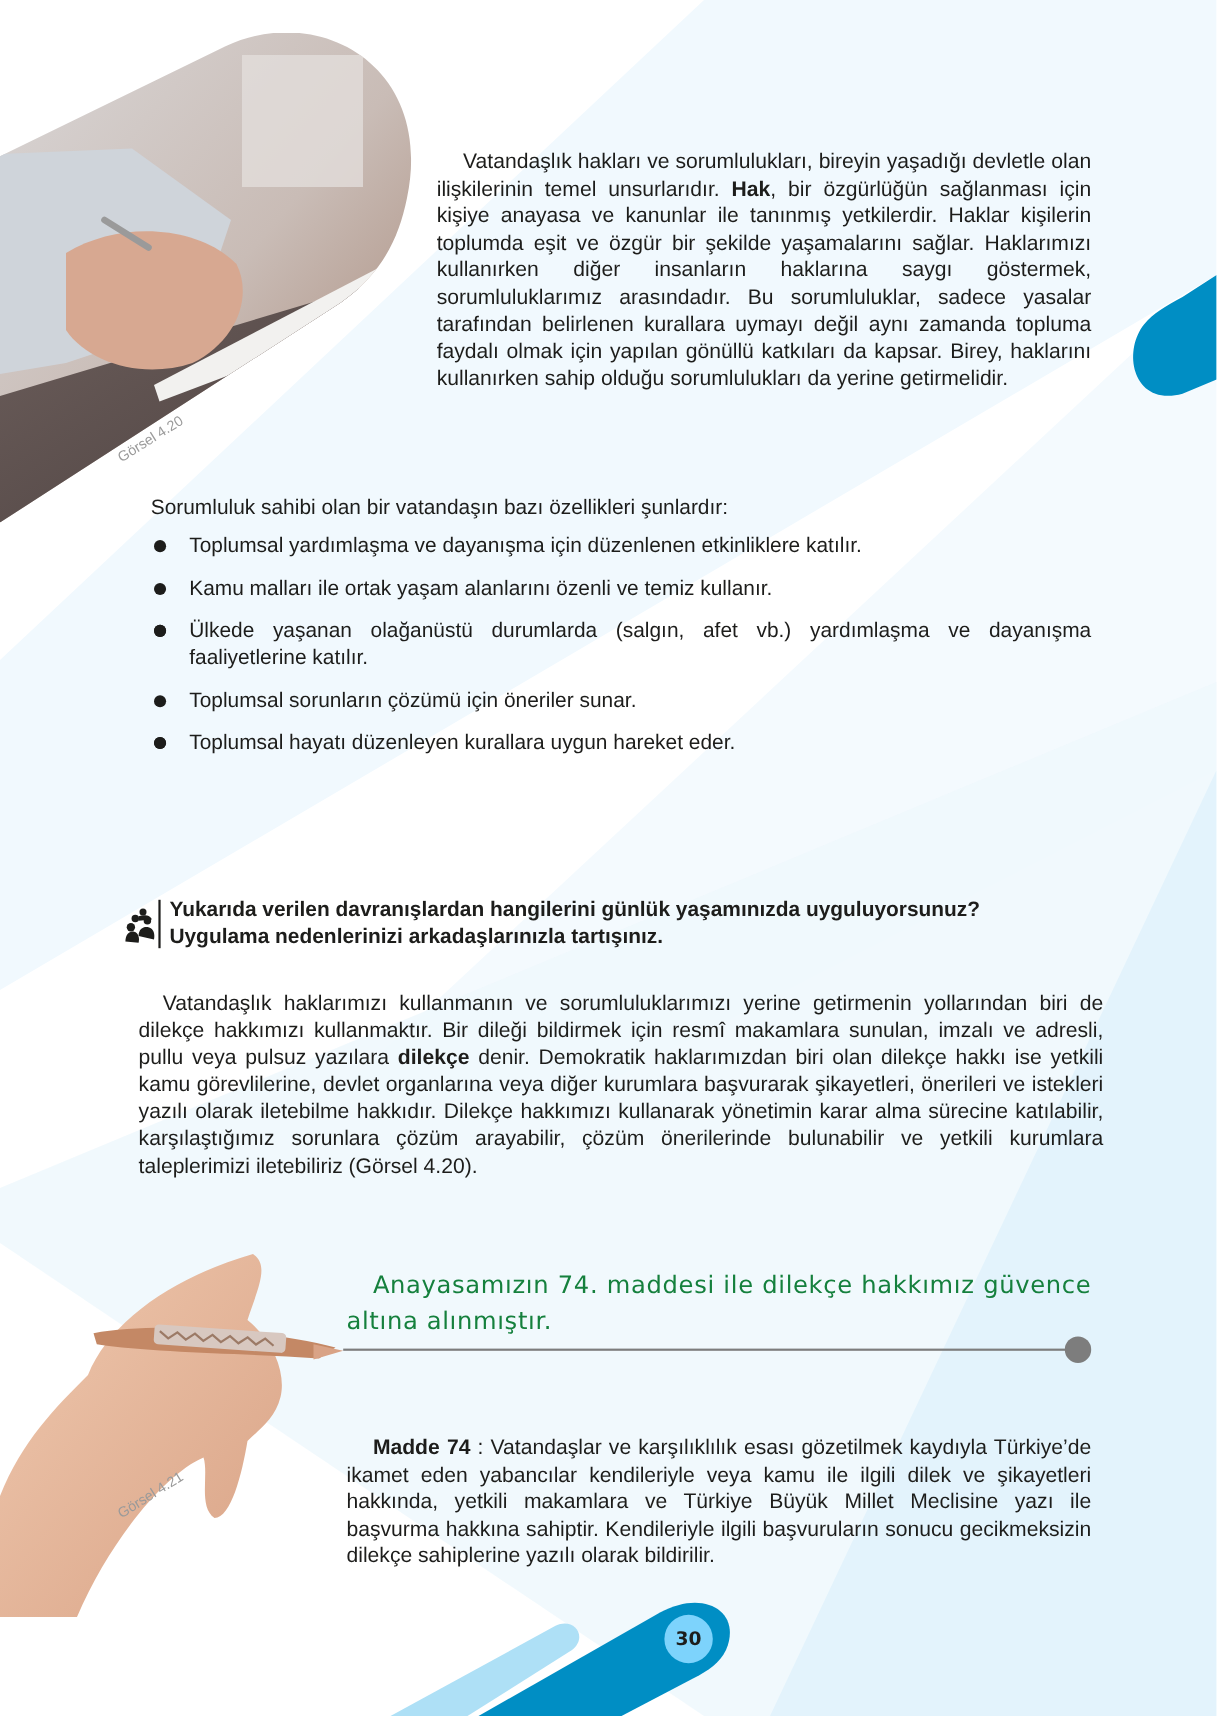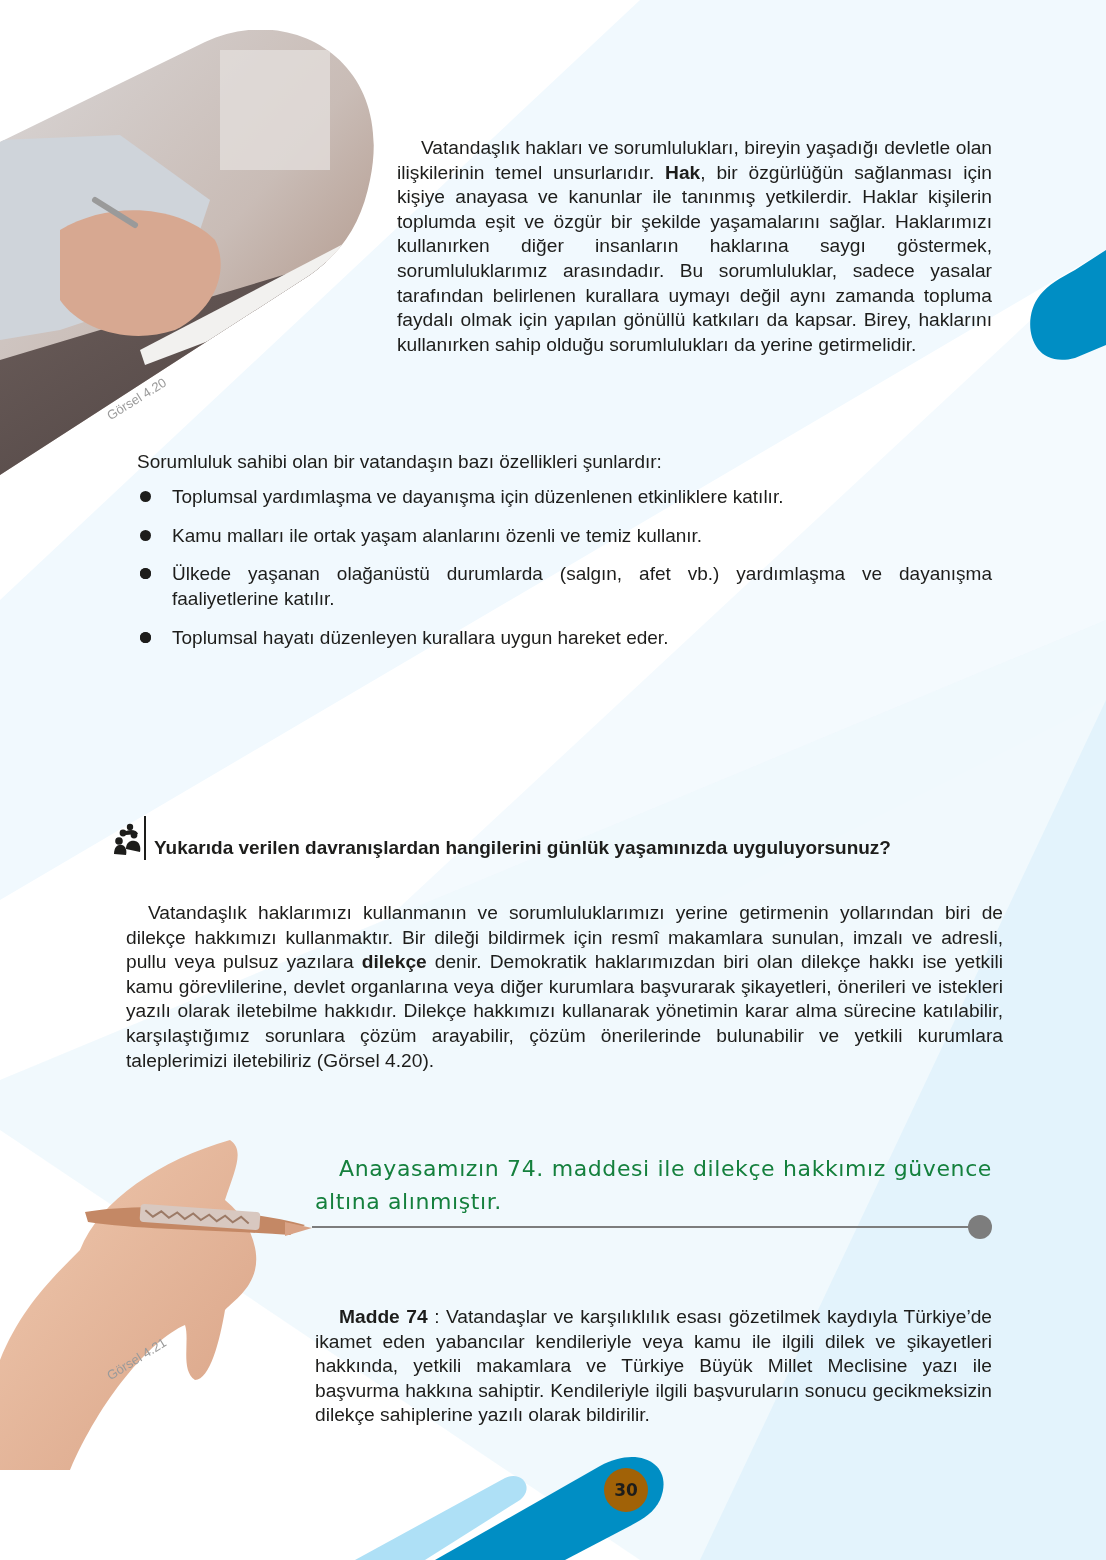--- a/index.html
+++ b/index.html
@@ -28,21 +28,21 @@
   .list-intro { left: 137px; top: 450px; font-size: 19px; line-height: 24px; }
   .bullets { left: 136px; top: 484px; width: 856px; margin: 0; padding: 0; list-style: none; }
   .bullets li {
     position: relative; padding-left: 36px; font-size: 19px; line-height: 25px;
     margin-bottom: 13.5px; text-align: justify;
   }
   .bullets li .dot {
     position: absolute; left: 4px; top: 7px; width: 11px; height: 11px; border-radius: 50%; background: #1d1d1b;
   }
 
-  .discuss { left: 112px; top: 816px; width: 880px; display: flex; align-items: flex-end; }
+  .discuss { left: 112px; top: 816px; width: 880px; display: flex; align-items: center; }
   .discuss .icon { width: 30px; height: 42px; flex: none; margin-top: 2px; }
   .discuss .bar { width: 2px; height: 44px; background: #1d1d1b; margin: 0 8px 0 2px; flex: none; }
   .discuss .txt { font-size: 19px; line-height: 24px; font-weight: bold; }
 
   .para-mid {
     left: 126px; top: 901px; width: 877px; font-size: 19.2px; line-height: 24.6px; text-align: justify;
   }
   .para-mid p { margin: 0; text-indent: 22px; }
 
   .quote {
@@ -53,21 +53,21 @@
   .rule { position: absolute; left: 312px; top: 1226px; width: 660px; height: 2px; background: #7d7d7d; z-index: 2; }
   .rule-dot { position: absolute; left: 968px; top: 1215px; width: 24px; height: 24px; border-radius: 50%; background: #7d7d7d; z-index: 2; }
 
   .madde {
     left: 315px; top: 1305px; width: 677px; font-size: 19.2px; line-height: 24.6px; text-align: justify;
   }
   .madde p { margin: 0; text-indent: 24px; }
 
   .page-num {
     position: absolute; left: 604px; top: 1468px; width: 44px; height: 44px; border-radius: 50%;
-    background: #a16207; z-index: 4; display: flex; align-items: center; justify-content: center;
+    background: #7dd3fc; z-index: 4; display: flex; align-items: center; justify-content: center;
     font-family: "DejaVu Sans", sans-serif; font-weight: bold; font-size: 17px; color: #1d1d1b;
   }
 </style>
 </head>
 <body>
 
 <svg class="bg-layer" width="1106" height="1560" viewBox="0 0 1106 1560">
 
   <polygon points="640,0 1106,0 1106,250 0,900 0,600" fill="#f1f9fe"></polygon>
   <polygon points="1106,250 1106,700 520,1000 300,1000" fill="#f4fafe"></polygon>
@@ -114,37 +114,39 @@
   <p><span>Vatandaşlık hakları ve sorumlulukları, bireyin yaşadığı devletle olan ilişkilerinin temel unsurlarıdır. </span><b>Hak</b><span>, bir özgürlüğün sağlanması için kişiye anayasa ve kanunlar ile tanınmış yetkilerdir. Haklar kişilerin toplumda eşit ve özgür bir şekilde yaşamalarını sağlar. Haklarımızı kullanırken diğer insanların haklarına saygı göstermek, sorumluluklarımız arasındadır. Bu sorumluluklar, sadece yasalar tarafından belirlenen kurallara uymayı değil aynı zamanda topluma faydalı olmak için yapılan gönüllü katkıları da kapsar. Birey, haklarını kullanırken sahip olduğu sorumlulukları da yerine getirmelidir.</span></p>
 </div>
 
 <div class="content list-intro">Sorumluluk sahibi olan bir vatandaşın bazı özellikleri şunlardır:</div>
 
 <ul class="content bullets">
   <li><span class="dot"></span><span>Toplumsal yardımlaşma ve dayanışma için düzenlenen etkinliklere katılır.</span></li>
   <li><span class="dot"></span><span>Kamu malları ile ortak yaşam alanlarını özenli ve temiz kullanır.</span></li>
   <li><span class="dot"></span></li>
   <li><span class="dot"></span><span>Ülkede yaşanan olağanüstü durumlarda (salgın, afet vb.) yardımlaşma ve dayanışma faaliyetlerine katılır.</span></li>
+  <li><span class="dot"></span><span>Toplumsal sorunların çözümü için öneriler sunar.</span></li>
   <li><span class="dot"></span></li>
   <li><span class="dot"></span><span>Toplumsal hayatı düzenleyen kurallara uygun hareket eder.</span></li>
 </ul>
 
 <div class="content discuss">
   <svg class="icon" viewBox="0 0 30 42">
     <circle cx="18" cy="9" r="3.2" fill="#1d1d1b"></circle>
     <circle cx="11" cy="15" r="3.4" fill="#1d1d1b"></circle>
     <circle cx="22" cy="17" r="3.4" fill="#1d1d1b"></circle>
     <path d="M14,13 C19,11 25,12 26,16 L14,17 Z" fill="#1d1d1b"></path>
     <circle cx="7" cy="23" r="3.8" fill="#1d1d1b"></circle>
     <path d="M2,36 C2,29 6,26 10,27 C14,28 15,33 14,37 Z" fill="#1d1d1b"></path>
     <path d="M14,31 C14,24 19,22 23,23 C28,24 29,30 28,34 Z" fill="#1d1d1b"></path>
   </svg>
   <div class="bar"></div>
   <div class="txt">
     <div>Yukarıda verilen davranışlardan hangilerini günlük yaşamınızda uyguluyorsunuz?</div>
+    <div>Uygulama nedenlerinizi arkadaşlarınızla tartışınız.</div>
   </div>
 </div>
 
 <div class="content para-mid">
   <p><span>Vatandaşlık haklarımızı kullanmanın ve sorumluluklarımızı yerine getirmenin yollarından biri de dilekçe hakkımızı kullanmaktır. Bir dileği bildirmek için resmî makamlara sunulan, imzalı ve adresli, pullu veya pulsuz yazılara </span><b>dilekçe</b><span> denir. Demokratik haklarımızdan biri olan dilekçe hakkı ise yetkili kamu görevlilerine, devlet organlarına veya diğer kurumlara başvurarak şikayetleri, önerileri ve istekleri yazılı olarak iletebilme hakkıdır. Dilekçe hakkımızı kullanarak yönetimin karar alma sürecine katılabilir, karşılaştığımız sorunlara çözüm arayabilir, çözüm önerilerinde bulunabilir ve yetkili kurumlara taleplerimizi iletebiliriz (Görsel 4.20).</span></p>
 </div>
 
 <svg style="position:absolute; left:0; top:1140px; z-index:1;" width="320" height="330" viewBox="0 0 320 330">
   <defs>
     <linearGradient id="skin" x1="0" y1="0" x2="1" y2="1">

